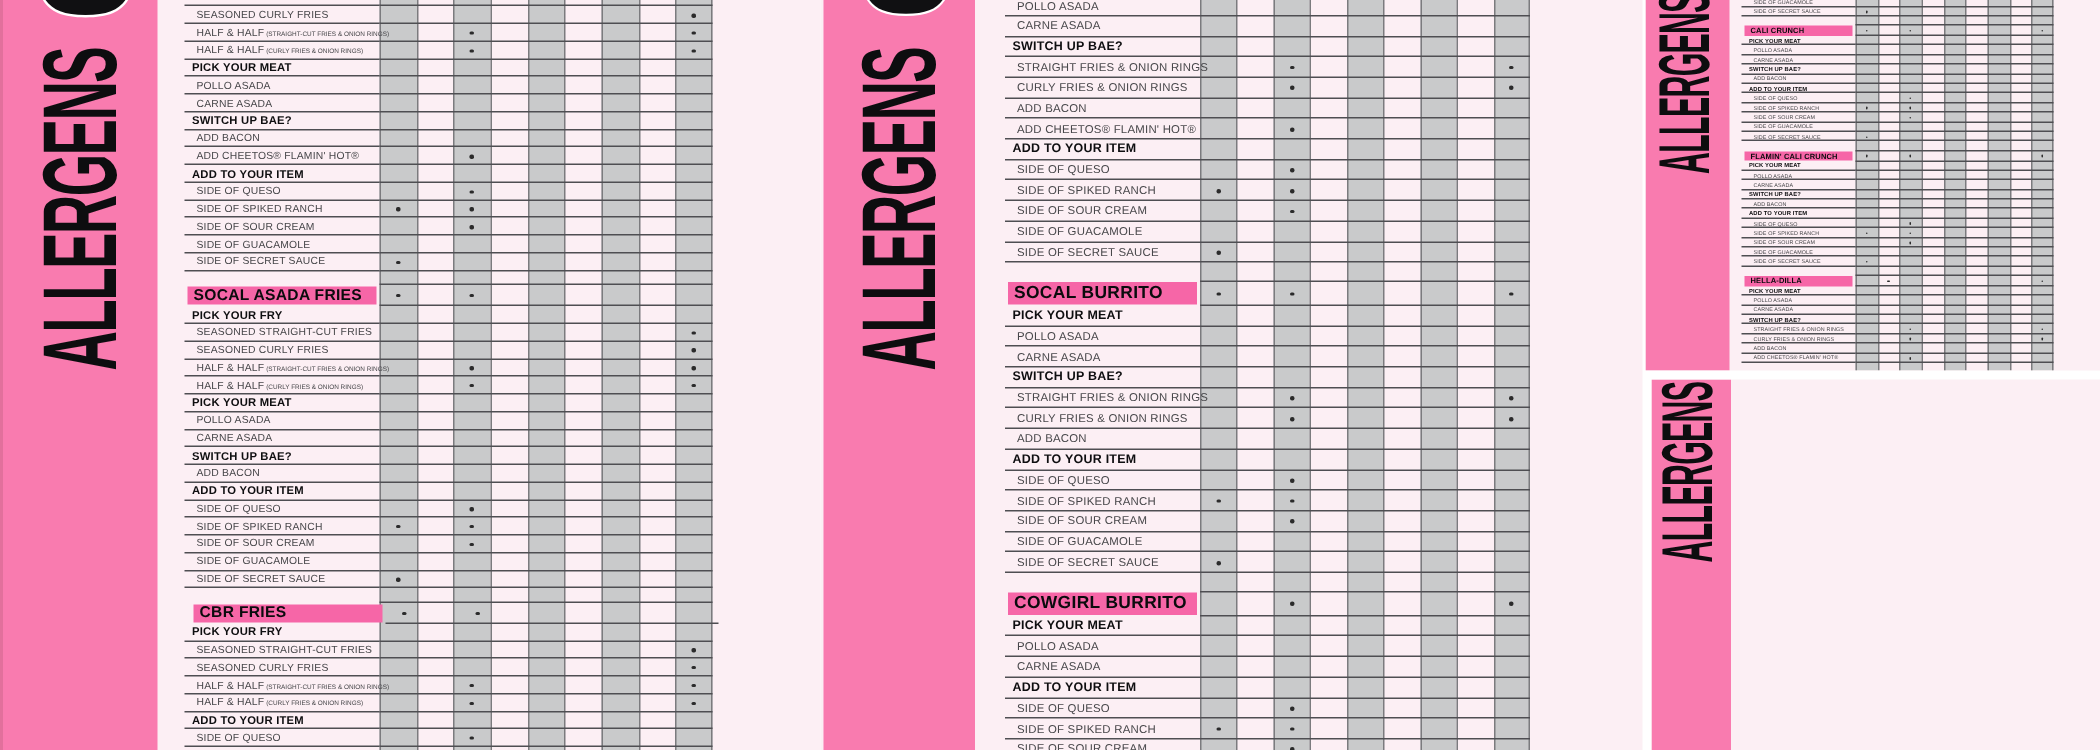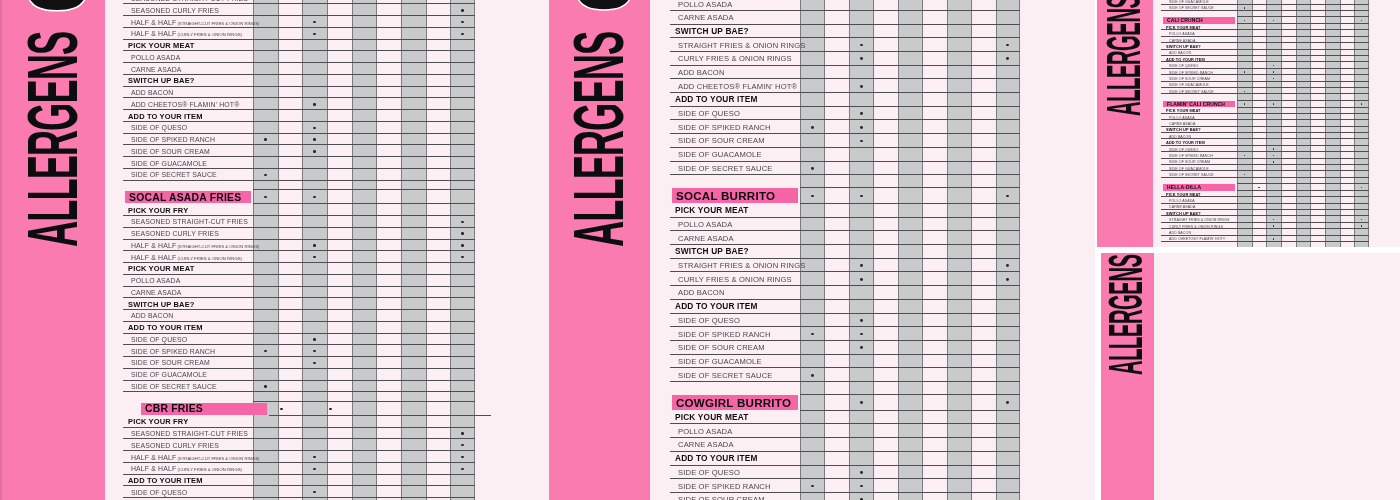--- a/index.html
+++ b/index.html
@@ -306,21 +306,21 @@
           <div class="gline bordered" style="left: 253px; width: 222px;"></div>
           <div class="lline bordered" style="left: 123px; width: 130px;"></div>
           <div class="lab" style="left: 131px;">
             <span class="scaler t-item" style="font-size: 10px; transform: scale(0.69); letter-spacing: 0.2px;">SIDE OF SECRET SAUCE</span>
           </div>
           <div class="dot" style="width: 2.4px; height: 2.4px; left: 264.133px; top: 4.675px;"></div>
         </div>
         <div class="row" style="left: 0px; top: 392.3px; width: 475px; height: 9.6px;">
           <div class="gline bordered" style="left: 253px; width: 222px;"></div>
         </div>
-        <div class="row" style="left: 16px; top: 401.9px; width: 475px; height: 14px;">
+        <div class="row" style="left: 4px; top: 401.9px; width: 475px; height: 14px;">
           <div class="gline bordered" style="left: 253px; width: 222px;"></div>
           <div class="secblock" style="left: 125px; width: 126px; height: 12px; top: 1px;">
             <span class="scaler" style="font-size: 10px; transform: scale(1.04); margin-left: 4px; letter-spacing: 0.2px;">CBR FRIES</span>
           </div>
           <div class="dot" style="width: 2.4px; height: 2.4px; left: 264.133px; top: 5.8px;"></div>
           <div class="dot" style="width: 2.4px; height: 2.4px; left: 313.467px; top: 5.8px;"></div>
         </div>
         <div class="row" style="left: 0px; top: 415.9px; width: 475px; height: 11.75px;">
           <div class="gline bordered" style="left: 253px; width: 222px;"></div>
           <div class="lline bordered" style="left: 123px; width: 130px;"></div>

